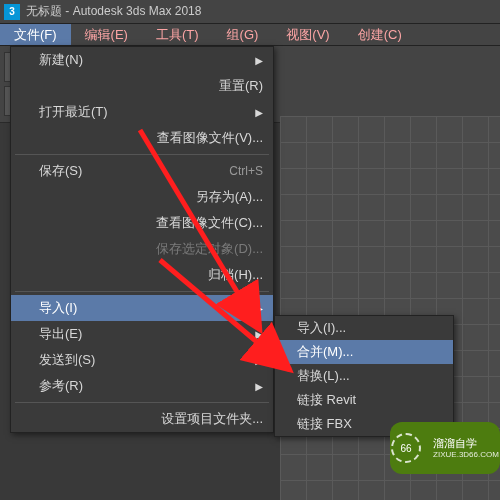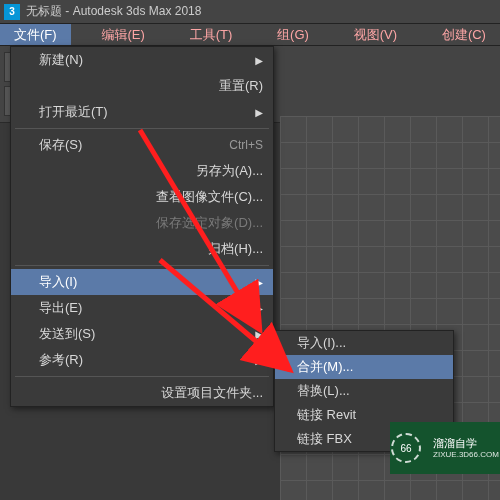--- a/index.html
+++ b/index.html
@@ -2,21 +2,21 @@
 <html><head>
 <meta charset="utf-8">
 <style>
 * { margin: 0; padding: 0; box-sizing: border-box; font-family: "Microsoft YaHei", sans-serif; }
 body { width: 500px; height: 500px; background: #393939; overflow: hidden; position: relative; }
 
 .title-bar { height: 24px; background: #444; display: flex; align-items: center; padding: 0 4px; border-bottom: 1px solid #222; }
 .title-bar .app-icon { width: 16px; height: 16px; background: #0696d7; color: #fff; font-size: 10px; display: flex; align-items: center; justify-content: center; margin-right: 6px; font-weight: bold; }
 .title-bar .title { color: #ccc; font-size: 12px; }
 
-.menu-bar { height: 22px; background: #444; display: flex; align-items: stretch; border-bottom: 1px solid #222; justify-content: space-between; }
+.menu-bar { height: 22px; background: #444; display: flex; align-items: stretch; border-bottom: 1px solid #222; }
 .menu-bar .menu-item { color: #fca5a5; font-size: 13px; padding: 0 14px; display: flex; align-items: center; cursor: pointer; }
 .menu-bar .menu-item.active { background: #5b7aa8; color: #fff; }
 
 .toolbar-area { background: #444; padding: 4px; border-bottom: 1px solid #2a2a2a; }
 .toolbar-row { display: flex; gap: 4px; align-items: center; height: 34px; }
 .tool-btn { width: 30px; height: 30px; background: #555; border: 1px solid #333; display: flex; align-items: center; justify-content: center; color: #ccc; }
 .tool-btn.square { background: #fff0c0; }
 .tool-btn.cyan { background: #9fe8e8; }
 .tool-btn svg { width: 20px; height: 20px; }
 
@@ -24,27 +24,27 @@
 .grid-lines { width: 100%; height: 100%; background-image: linear-gradient(#5a5a5a 1px, transparent 1px), linear-gradient(90deg, #5a5a5a 1px, transparent 1px); background-size: 26px 26px; }
 
 .dropdown { position: absolute; top: 46px; left: 10px; width: 264px; background: #3a3a3a; border: 1px solid #222; box-shadow: 2px 2px 6px rgba(0,0,0,.5); }
 .dropdown .item { height: 26px; display: flex; align-items: center; padding: 0 10px 0 28px; color: #d8d8d8; font-size: 13px; position: relative; cursor: pointer; justify-content: flex-end; }
 .dropdown .item.disabled { color: #7a7a7a; }
 .dropdown .item.highlight { background: #5b7aa8; color: #fff; }
 .dropdown .item .shortcut { margin-left: auto; color: #999; font-size: 12px; }
 .dropdown .item .arrow { margin-left: auto; font-size: 10px; }
 .dropdown .sep { height: 1px; background: #555; margin: 3px 4px; }
 
-.submenu { position: absolute; top: 330px; left: 274px; width: 180px; background: #3a3a3a; border: 1px solid #222; box-shadow: 2px 2px 6px rgba(0,0,0,.5); }
+.submenu { position: absolute; top: 315px; left: 274px; width: 180px; background: #3a3a3a; border: 1px solid #222; box-shadow: 2px 2px 6px rgba(0,0,0,.5); }
 .submenu .item { height: 24px; display: flex; align-items: center; padding: 0 10px 0 22px; color: #d8d8d8; font-size: 13px; cursor: pointer; }
 .submenu .item.highlight { background: #5b7aa8; color: #fff; }
 
 .red-arrow { position: absolute; pointer-events: none; }
 
-.watermark { position: absolute; right: 0; bottom: 26px; width: 110px; height: 52px; background: #14532d; display: flex; align-items: center; justify-content: center; gap: 12px; }
+.watermark { position: absolute; right: 0; bottom: 26px; width: 110px; height: 52px; background: #4d7c0f; display: flex; align-items: center; justify-content: center; gap: 12px; border-radius: 12px; }
 .watermark .logo { width: 30px; height: 30px; border: 2px dashed rgba(255,255,255,.8); border-radius: 50%; display: flex; align-items: center; justify-content: center; color: #fff; font-size: 10px; }
 .watermark .txt { color: #fff; font-size: 11px; line-height: 1.2; }
 </style>
 </head>
 <body>
 
 <div class="title-bar">
   <div class="app-icon">3</div>
   <div class="title">无标题 - Autodesk 3ds Max 2018</div>
 </div>
@@ -123,20 +123,23 @@
   <div class="item">
       <span>新建(N)</span>
       <span class="arrow">▶</span>
     </div>
   <div class="item">
       <span>重置(R)</span>
     </div>
   <div class="item">
       <span>打开最近(T)</span>
       <span class="arrow">▶</span>
+    </div>
+  <div class="item">
+      <span>查看图像文件(V)...</span>
     </div>
   <div class="sep"></div>
   <div class="item">
       <span>保存(S)</span>
       <span class="shortcut">Ctrl+S</span>
     </div>
   <div class="item">
       <span>另存为(A)...</span>
     </div>
   <div class="item">

